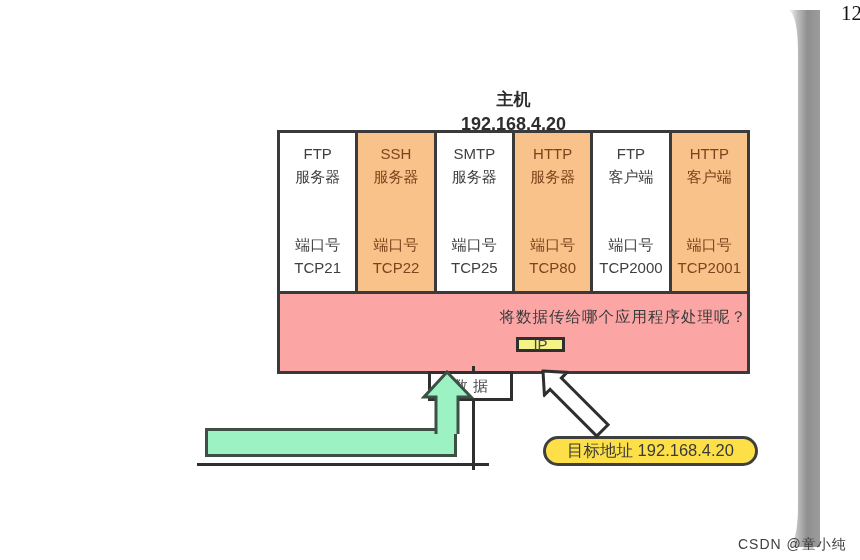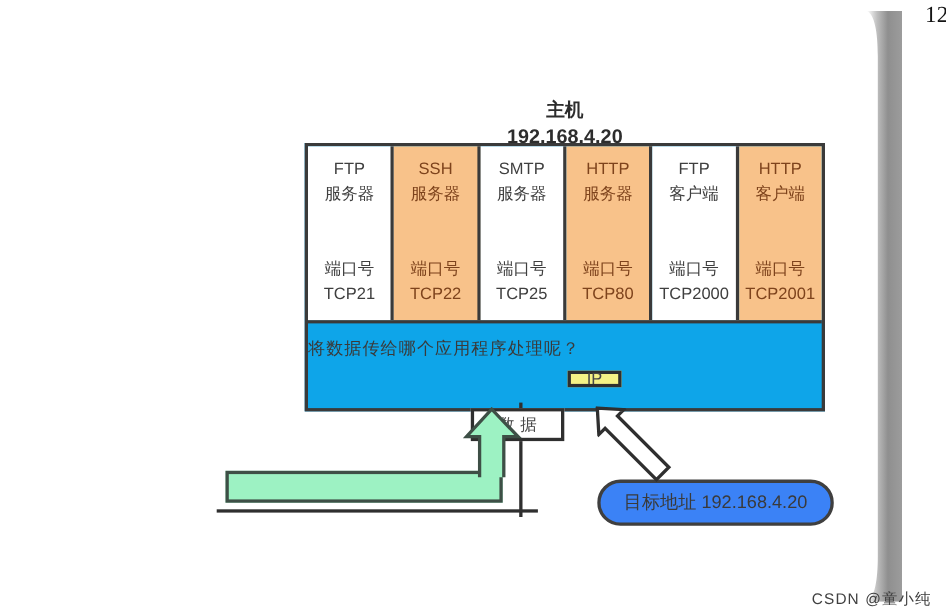--- a/index.html
+++ b/index.html
@@ -12,28 +12,28 @@
   .page-edge{position:absolute;left:788px;top:10px;}
   .watermark{position:absolute;left:738px;top:536px;font-size:14px;color:#404040;z-index:6;letter-spacing:1px;}
 
   
   .host-title{position:absolute;left:277px;top:76px;width:473px;text-align:center;color:#2d2d2d;margin-top:13px;}
   .host-name{font-size:17px;font-weight:bold;line-height:1.35;}
   .host-ip{font-size:18px;font-weight:bold;line-height:1.35;}
 
   
   .table{position:absolute;left:277px;top:130px;width:473px;height:244px;
-         border:3px solid #3a3a3a;box-sizing:border-box;background:#0ea5e9;display:flex;flex-direction:column;}
+         border:3px solid #3a3a3a;box-sizing:border-box;background:#fca5a5;display:flex;flex-direction:column;}
   .cols{display:flex;height:158px;border-bottom:3px solid #3a3a3a;flex:0 0 auto;}
   .col{flex:1 1 0;display:flex;flex-direction:column;justify-content:space-between;
        text-align:center;border-right:3px solid #3a3a3a;padding:10px 0 12px 0;
        font-size:15px;line-height:1.5;color:#3f3f3f;background:#ffffff;}
   .col:last-child{border-right:none;}
   .col.hl{background:#f8c28a;color:#7e431c;}
-  .question-row{flex:1 1 auto;text-align:left;padding-top:13px;font-size:15.5px;color:#3a3a3a;letter-spacing:1px;}
+  .question-row{flex:1 1 auto;text-align:right;padding-top:13px;font-size:15.5px;color:#3a3a3a;letter-spacing:1px;}
 
   
   .packet{position:absolute;left:428px;top:337px;display:flex;z-index:3;}
   .packet-data{width:85px;height:30px;box-sizing:border-box;border:3px solid #2f2f2f;background:#ffffff;
                display:flex;align-items:center;justify-content:center;font-size:15px;letter-spacing:5px;
                padding-left:5px;color:#474747;margin-top:34px;}
   .packet-ip{width:49px;height:15px;box-sizing:border-box;border:3px solid #2f2f2f;background:#f5f286;
              display:flex;align-items:center;justify-content:center;font-size:15px;color:#474747;margin-left:3px;}
 
   
@@ -43,22 +43,22 @@
   
   .green-bar{position:absolute;left:205px;top:428px;width:252px;height:29px;box-sizing:border-box;
              background:#9df2c3;border:3px solid #3e4f46;z-index:3;}
   .green-arrow{position:absolute;left:421px;top:370px;z-index:4;}
 
   
   .white-arrow{position:absolute;left:525px;top:369px;transform:rotate(-45deg);
                transform-origin:18px 2px;z-index:4;}
 
   
-  .dest-box{position:absolute;left:543px;top:436px;width:215px;height:42px;box-sizing:border-box;
-            border:3px solid #3f3f3f;border-radius:21px;background:#3b82f6;display:flex;align-items:center;
+  .dest-box{position:absolute;left:543px;top:436px;width:215px;height:30px;box-sizing:border-box;
+            border:3px solid #3f3f3f;border-radius:21px;background:#fde047;display:flex;align-items:center;
             justify-content:center;font-size:16.5px;color:#3a3a3a;z-index:3;}
 </style>
 </head>
 <body>
 
 <div class="stage">
 
   <div class="page-number">12</div>
 
   <svg class="page-edge" width="32" height="537" viewBox="0 0 32 537">

